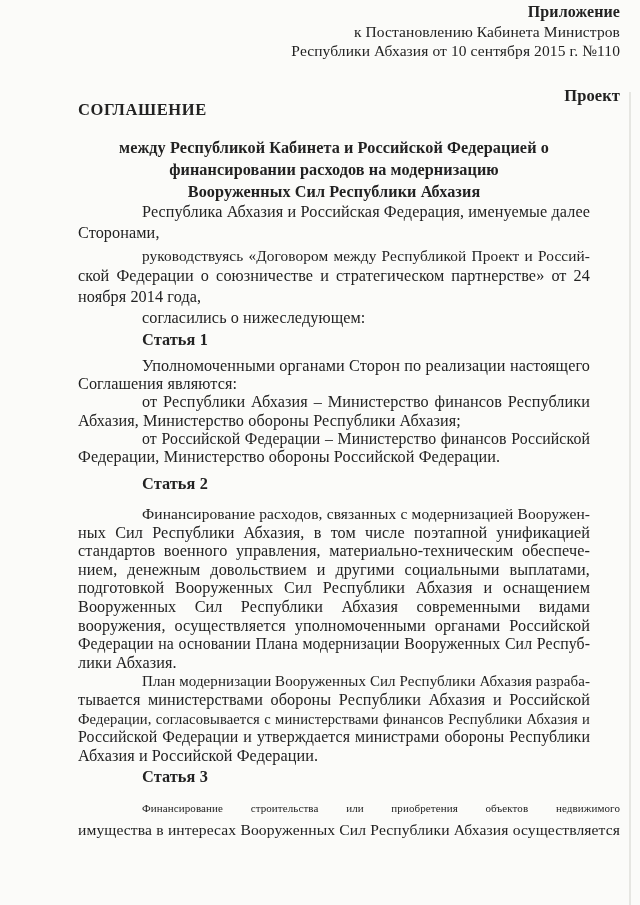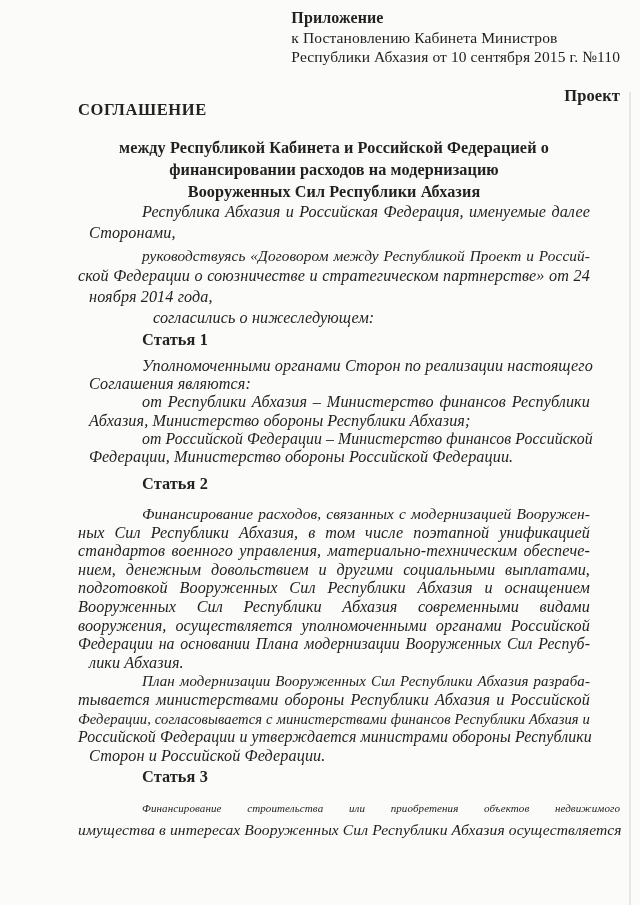--- a/index.html
+++ b/index.html
@@ -7,21 +7,21 @@
     width:640px;height:905px;
     background:#fbfbf9;
     font-family:"Liberation Serif", "DejaVu Serif", serif;
     color:#222;
     position:relative;
     overflow:hidden;
     letter-spacing:0.1px;
   }
   .abs{position:absolute;}
   
-  .header-block{top:8px;right:20px;font-size:15.5px;line-height:19.5px;}
+  .header-block{top:2px;right:20px;text-align:right;font-size:15.5px;line-height:19.5px;}
   .header-block .ln:first-child{font-weight:bold;font-size:16px;}
   .project{top:86px;right:20px;font-size:16.5px;font-weight:bold;}
   
   .doc-title{top:100px;left:78px;width:512px;text-align:left;font-weight:bold;font-size:16.5px;letter-spacing:0.6px;}
   .doc-subtitle{top:137px;left:78px;width:512px;text-align:center;font-weight:bold;font-size:16.2px;line-height:22px;}
   
   .sec{left:78px;width:512px;font-size:16.2px;}
   .sec-intro{top:202px;}
   .sec-intro .line{line-height:21.3px;}
   .art-heading{position:absolute;left:142px;font-weight:bold;font-size:16.3px;}
@@ -30,24 +30,24 @@
   #art1-b .line{line-height:18.2px;}
   #art2-h{top:474px;}
   #art2-b{top:505px;}
   #art2-b .line{line-height:18.6px;}
   #art3-h{top:767px;}
   #art3-b{top:797px;width:542px;font-size:15.6px;}
   #art3-b .line{line-height:22px;}
   
   .line{
     display:block;white-space:nowrap;
-    text-align:justify;text-align-last:justify;font-style:italic;
+    text-align:justify;text-align-last:justify;
   }
   .line.first{text-indent:64px;}
-  .line.plast{text-align-last:left;margin-left:11px;}
+  .line.plast{text-align-last:left;}
   .para{margin:0;}
   
   .scan-line{position:absolute;top:92px;bottom:0;right:9px;width:2px;background:#e6e6e2;}
 </style>
 </head>
 <body>
 
 <div>
 
   <div class="abs header-block">
@@ -108,21 +108,21 @@
         <div class="line">Вооруженных Сил Республики Абхазия современными видами</div>
         <div class="line">вооружения, осуществляется уполномоченными органами Российской</div>
         <div class="line" style="font-size: 15.8008px;">Федерации на основании Плана модернизации Вооруженных Сил Респуб-</div>
         <div class="line plast">лики Абхазия.</div>
       </div>
       <div class="para">
         <div class="line first" style="font-size: 14.9858px;">План модернизации Вооруженных Сил Республики Абхазия разраба-</div>
         <div class="line">тывается министерствами обороны Республики Абхазия и Российской</div>
         <div class="line" style="font-size: 14.5825px;">Федерации, согласовывается с министерствами финансов Республики Абхазия и</div>
         <div class="line" style="font-size: 15.9244px;">Российской Федерации и утверждается министрами обороны Республики</div>
-        <div class="line plast">Сторон и Российской Федерации.</div>
+        <div class="line plast">Абхазия и Российской Федерации.</div>
       </div>
     </div>
 
   <div id="art3-h" class="art-heading">Статья 3</div>
   <div id="art3-b" class="abs sec">
       <div class="para">
         <div class="line first" style="font-size: 11px;">Финансирование строительства или приобретения объектов недвижимого</div>
         <div class="line">имущества в интересах Вооруженных Сил Республики Абхазия осуществляется</div>
       </div>
     </div>

